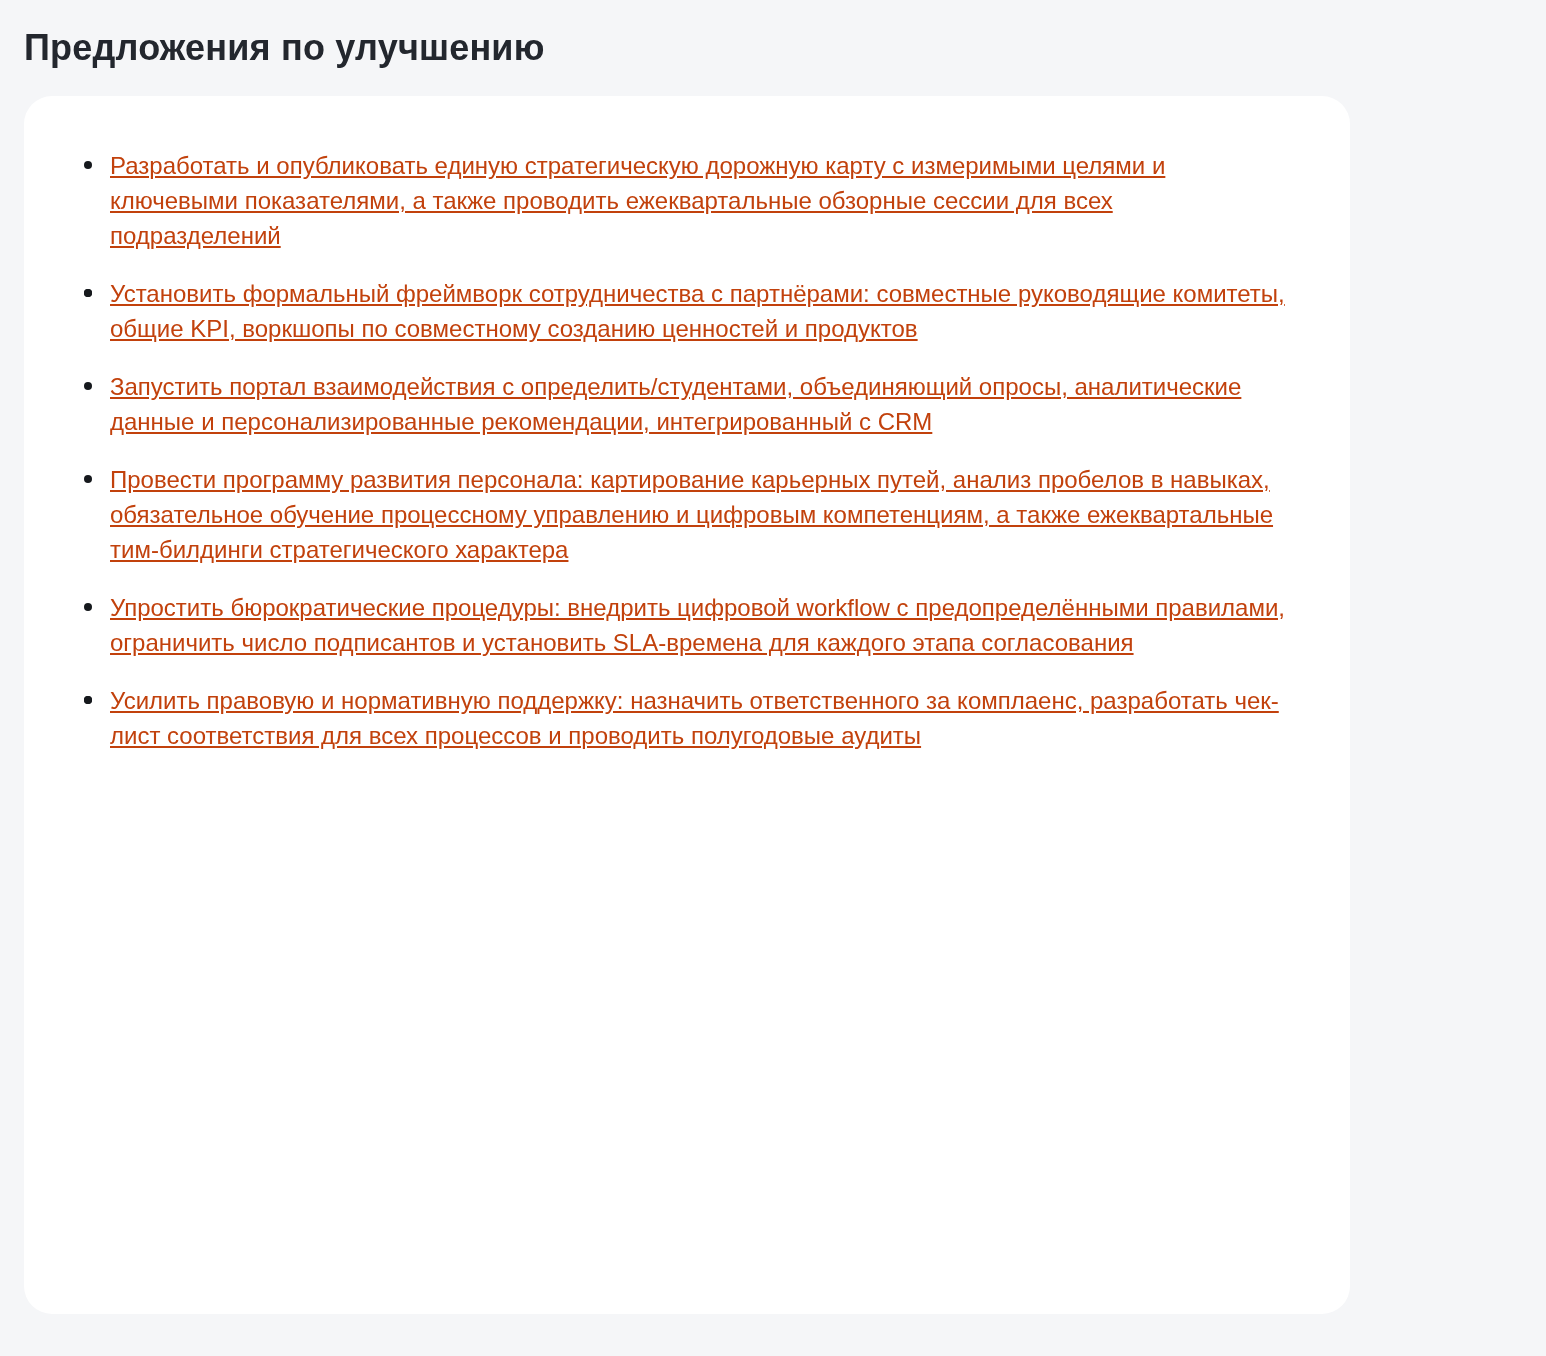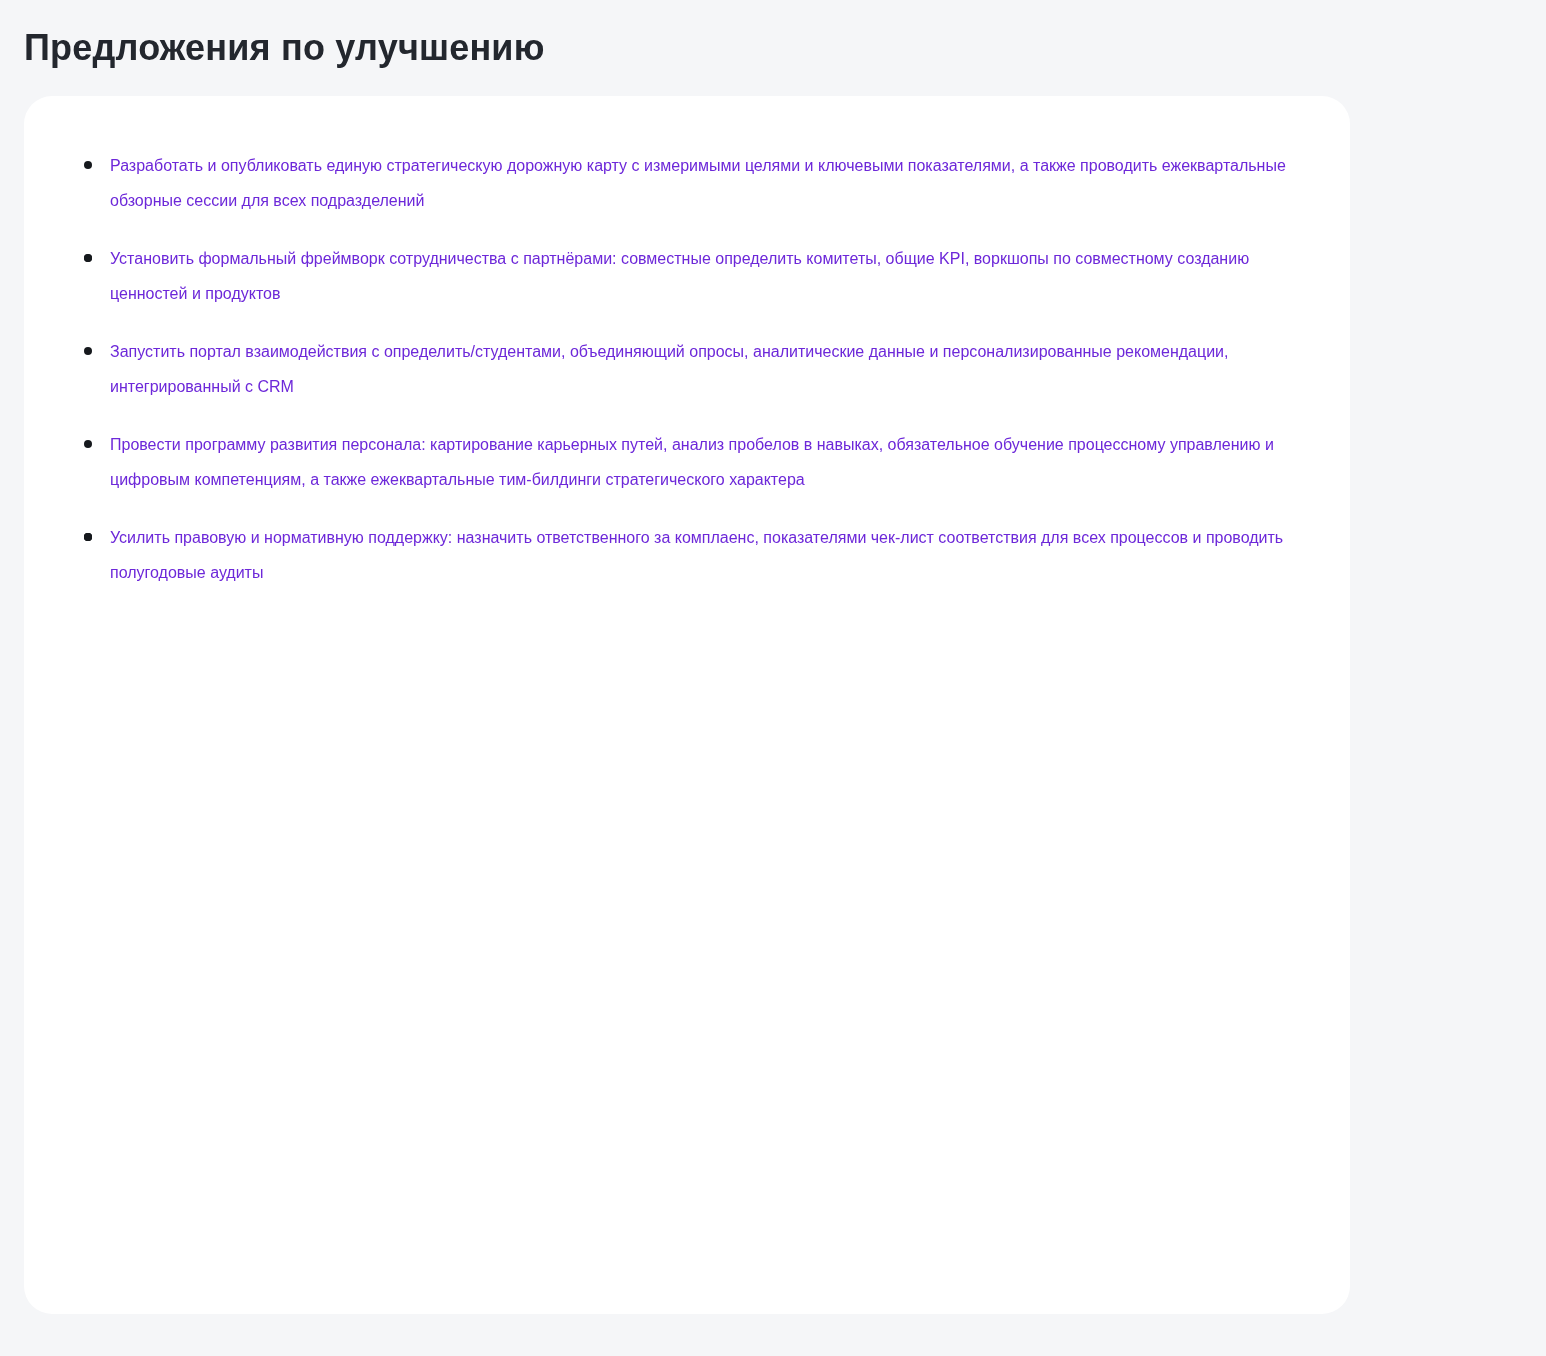--- a/index.html
+++ b/index.html
@@ -27,24 +27,25 @@
     border-radius: 28px;
     padding: 52px 60px 38px 60px;
     min-height: 1218px;
   }
   .suggestions-list {
     list-style: none;
   }
   .suggestions-list li {
     position: relative;
     padding-left: 26px;
-    font-size: 16px;
+    font-size: 24px;
     line-height: 35px;
-    color: #6d28d9;
+    color: #c2410c;
     max-width: 1380px;
+    text-decoration: underline;
   }
   .suggestions-list li + li {
     margin-top: 23px;
   }
   .bullet-dot {
     position: absolute;
     left: 0;
     top: 13px;
     width: 8px;
     height: 8px;
@@ -55,21 +56,21 @@
 </head>
 <body>
 
 <div class="page">
   <h1 class="page-title">Предложения по улучшению</h1>
 
   <div class="card">
     <ul class="suggestions-list">
         <li><span class="bullet-dot"></span><span>Разработать и опубликовать единую стратегическую дорожную карту с измеримыми целями и ключевыми показателями, а также проводить ежеквартальные обзорные сессии для всех подразделений</span></li>
         <li><span class="bullet-dot"></span></li>
-        <li><span class="bullet-dot"></span><span>Установить формальный фреймворк сотрудничества с партнёрами: совместные определить комитеты, общие KPI, воркшопы по совместному созданию ценностей и продуктов</span></li>
+        <li><span class="bullet-dot"></span><span>Установить формальный фреймворк сотрудничества с партнёрами: совместные руководящие комитеты, общие KPI, воркшопы по совместному созданию ценностей и продуктов</span></li>
         <li><span class="bullet-dot"></span><span>Запустить портал взаимодействия с определить/студентами, объединяющий опросы, аналитические данные и персонализированные рекомендации, интегрированный с CRM</span></li>
         <li><span class="bullet-dot"></span><span>Провести программу развития персонала: картирование карьерных путей, анализ пробелов в навыках, обязательное обучение процессному управлению и цифровым компетенциям, а также ежеквартальные тим-билдинги стратегического характера</span></li>
+        <li><span class="bullet-dot"></span><span>Упростить бюрократические процедуры: внедрить цифровой workflow с предопределёнными правилами, ограничить число подписантов и установить SLA-времена для каждого этапа согласования</span></li>
         <li><span class="bullet-dot"></span></li>
-        <li><span class="bullet-dot"></span></li>
-        <li><span class="bullet-dot"></span><span>Усилить правовую и нормативную поддержку: назначить ответственного за комплаенс, показателями чек-лист соответствия для всех процессов и проводить полугодовые аудиты</span></li>
+        <li><span class="bullet-dot"></span><span>Усилить правовую и нормативную поддержку: назначить ответственного за комплаенс, разработать чек-лист соответствия для всех процессов и проводить полугодовые аудиты</span></li>
       </ul>
   </div>
 </div>
 
 </body></html>

